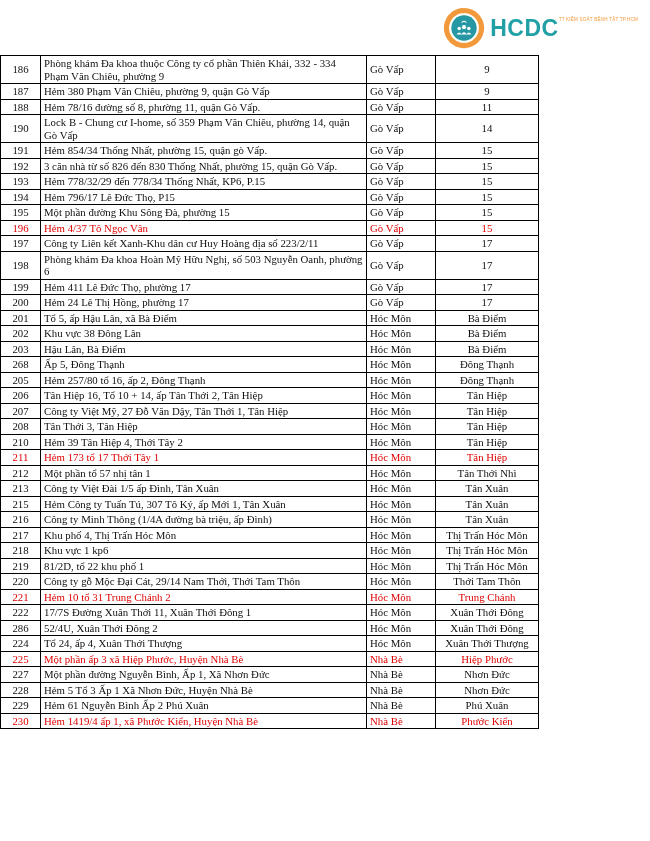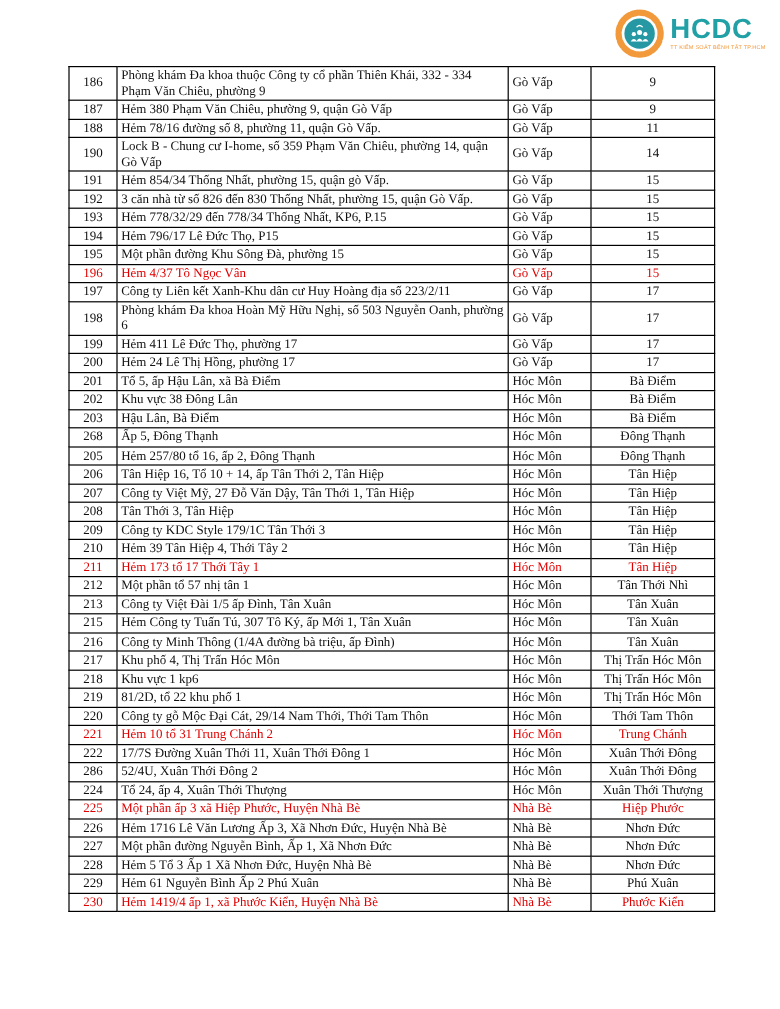--- a/index.html
+++ b/index.html
@@ -7,34 +7,34 @@
     width:650px; height:841px; background:#ffffff; overflow:hidden;
     font-family:"Liberation Serif","DejaVu Serif",serif;
     -webkit-font-smoothing:antialiased;
   }
   .page { position:relative; width:650px; height:841px; background:#fff; }
 
   
   .header { position:relative; height:55px; }
   .logo { position:absolute; top:7px; right:12px; display:flex; align-items:center; gap:5px; }
   .logo-icon { width:42px; height:42px; display:block; }
-  .logo-textwrap { display:flex; flex-direction:column; line-height:1; }
+  .logo-textwrap { display:flex; flex-direction:row; line-height:1; }
   .logo-text {
     font-family:"Liberation Sans","DejaVu Sans",sans-serif;
     font-weight:bold; font-size:23px; letter-spacing:0.5px; color:#21A0A6;
   }
   .logo-subtext {
     font-family:"Liberation Sans","DejaVu Sans",sans-serif;
     font-size:4.6px; letter-spacing:0.2px; color:#F2993B; margin-top:1.5px; white-space:nowrap;
   }
 
   
   table.loc {
     border-collapse:collapse; table-layout:fixed;
-    margin-left:57px; width:538px; margin-top:0;
+    width:538px; margin-top:0;
   }
   table.loc td {
     border:1.5px solid #000000;
     font-size:10.8px; line-height:12.5px; color:#101010;
     padding:1px 3px; vertical-align:middle;
     overflow:hidden; word-wrap:break-word;
   }
   td.c-no   { text-align:center; }
   td.c-addr { text-align:left; padding-left:5px; }
   td.c-dist { text-align:left; }
@@ -203,26 +203,20 @@
       <td class="c-dist">Hóc Môn</td>
       <td class="c-ward">Tân Hiệp</td>
     </tr>
         <tr>
       <td class="c-no">208</td>
       <td class="c-addr">Tân Thới 3, Tân Hiệp</td>
       <td class="c-dist">Hóc Môn</td>
       <td class="c-ward">Tân Hiệp</td>
     </tr>
         <tr>
-      <td class="c-no">209</td>
-      <td class="c-addr">Công ty KDC Style 179/1C Tân Thới 3</td>
-      <td class="c-dist">Hóc Môn</td>
-      <td class="c-ward">Tân Hiệp</td>
-    </tr>
-        <tr>
       <td class="c-no">210</td>
       <td class="c-addr">Hẻm 39 Tân Hiệp 4, Thới Tây 2</td>
       <td class="c-dist">Hóc Môn</td>
       <td class="c-ward">Tân Hiệp</td>
     </tr>
         <tr class="red">
       <td class="c-no">211</td>
       <td class="c-addr">Hẻm 173 tổ 17 Thới Tây 1</td>
       <td class="c-dist">Hóc Môn</td>
       <td class="c-ward">Tân Hiệp</td>
@@ -299,26 +293,20 @@
       <td class="c-dist">Hóc Môn</td>
       <td class="c-ward">Xuân Thới Thượng</td>
     </tr>
         <tr class="red">
       <td class="c-no">225</td>
       <td class="c-addr">Một phần ấp 3 xã Hiệp Phước, Huyện Nhà Bè</td>
       <td class="c-dist">Nhà Bè</td>
       <td class="c-ward">Hiệp Phước</td>
     </tr>
         <tr>
-      <td class="c-no">226</td>
-      <td class="c-addr">Hẻm 1716 Lê Văn Lương Ấp 3, Xã Nhơn Đức, Huyện Nhà Bè</td>
-      <td class="c-dist">Nhà Bè</td>
-      <td class="c-ward">Nhơn Đức</td>
-    </tr>
-        <tr>
       <td class="c-no">227</td>
       <td class="c-addr">Một phần đường Nguyễn Bình, Ấp 1, Xã Nhơn Đức</td>
       <td class="c-dist">Nhà Bè</td>
       <td class="c-ward">Nhơn Đức</td>
     </tr>
         <tr>
       <td class="c-no">228</td>
       <td class="c-addr">Hẻm 5 Tổ 3 Ấp 1 Xã Nhơn Đức, Huyện Nhà Bè</td>
       <td class="c-dist">Nhà Bè</td>
       <td class="c-ward">Nhơn Đức</td>

